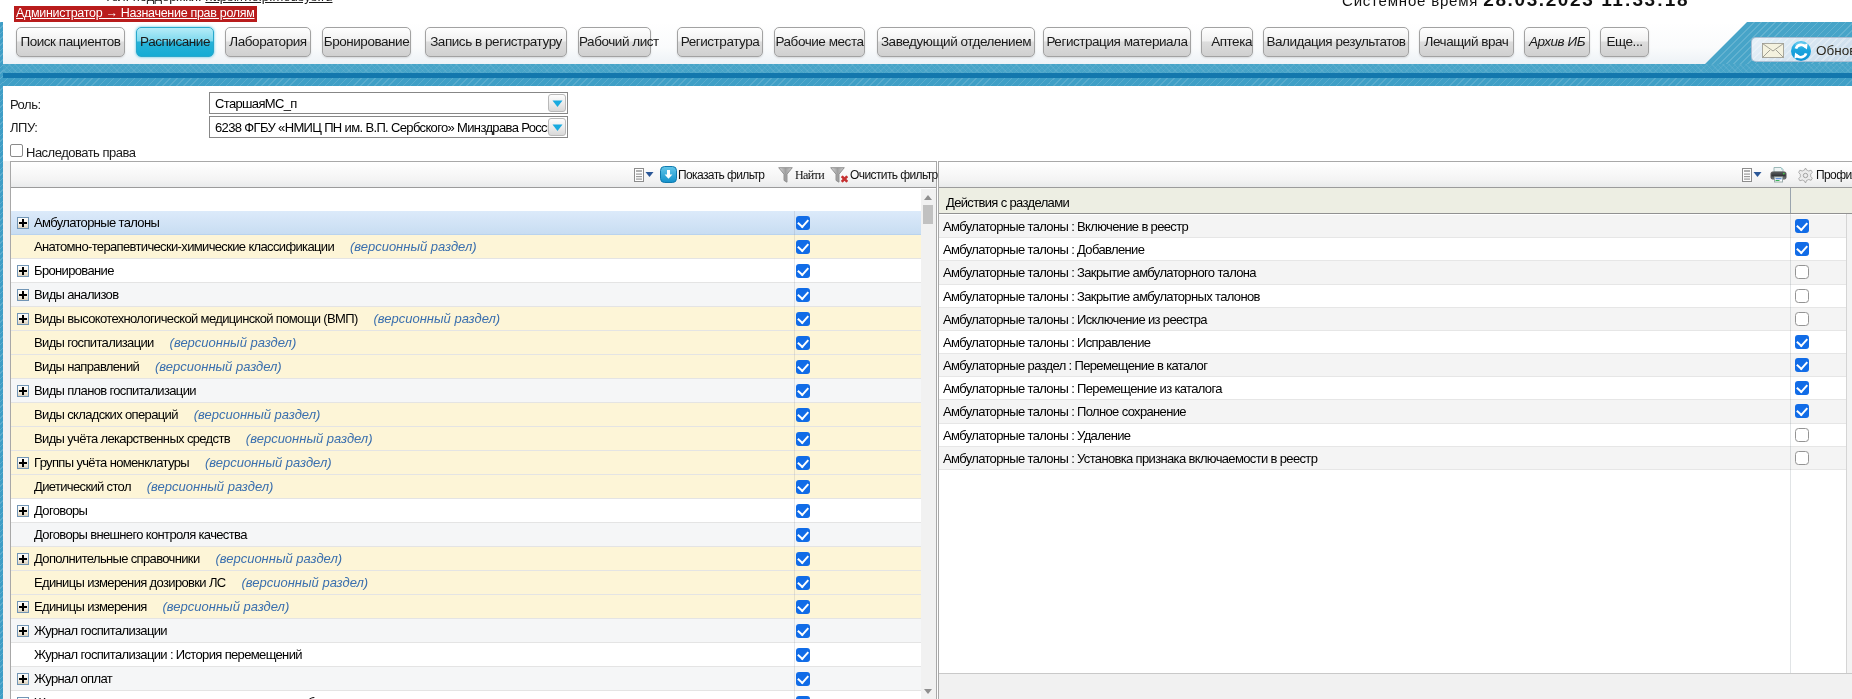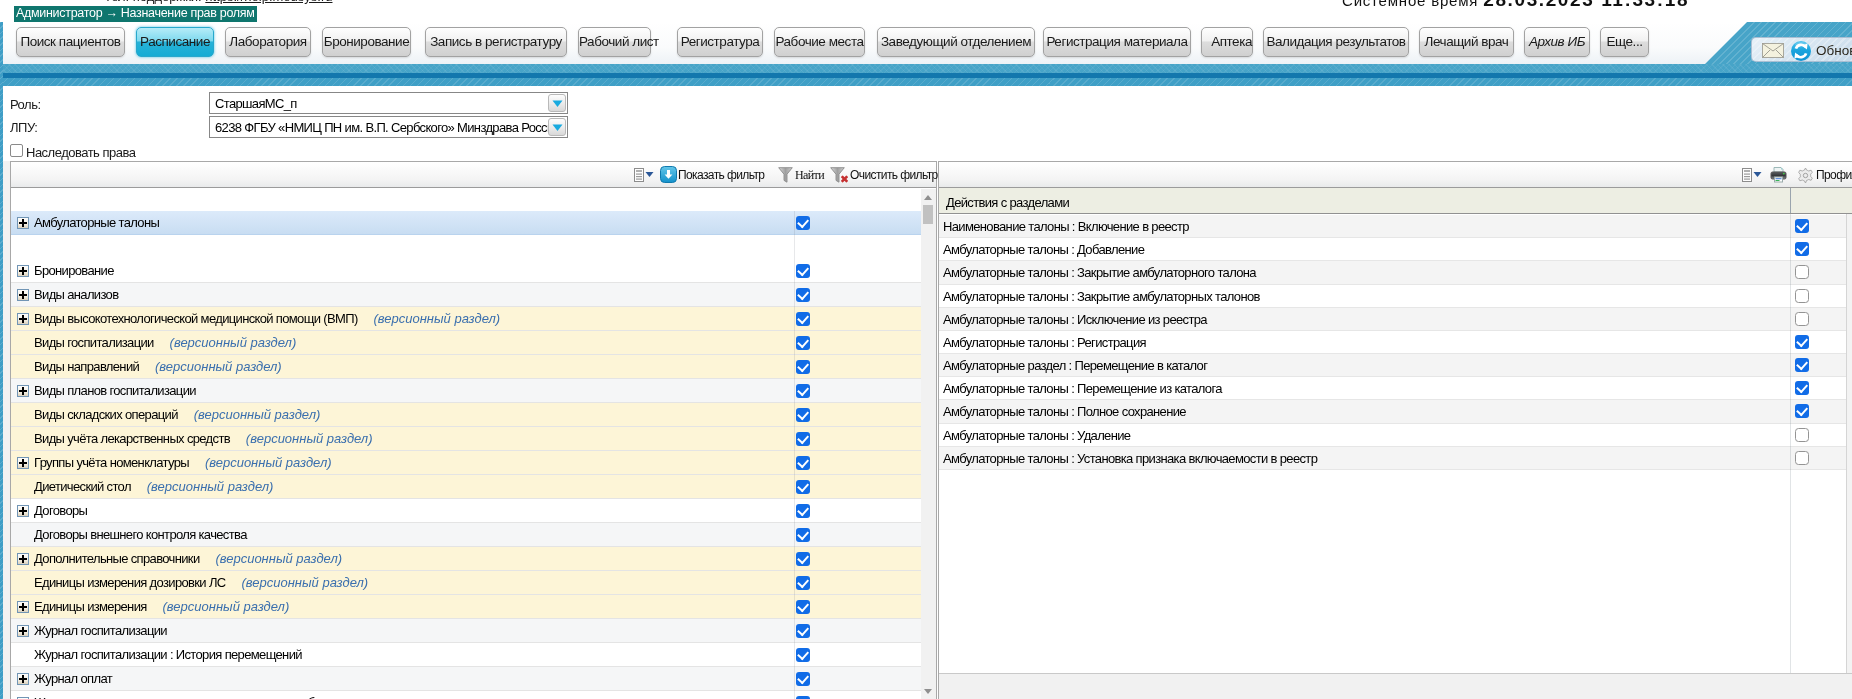--- a/index.html
+++ b/index.html
@@ -1,22 +1,22 @@
 <!DOCTYPE html>
 <html><head><meta charset="utf-8">
 <style>
   html,body{margin:0;padding:0;}
   body{width:1852px;height:699px;overflow:hidden;position:relative;
        font-family:"Liberation Sans",sans-serif;background:#fff;}
   .abs{position:absolute;}
   
   #topline1{top:-11px;left:104px;font-size:13px;color:#1a1a1a;white-space:nowrap;}
   #topline1 a{color:#1a1a1a;text-decoration:underline;}
-  #topline2{top:6px;left:14px;font-size:12.5px;letter-spacing:-0.3px;color:#fff;background:#0f766e;
-            padding:0 2px 1px 2px;line-height:14.5px;white-space:nowrap;}
+  #topline2{top:6px;left:14px;font-size:12.5px;letter-spacing:-0.3px;color:#fff;background:#b91c1c;
+            padding:0 2px 1px 2px;line-height:14.5px;white-space:nowrap;text-decoration:underline;}
   #systime{top:-11px;left:1342px;font-size:15px;letter-spacing:0.8px;color:#111;white-space:nowrap;}
   #systime b{font-size:19px;letter-spacing:1.6px;}
   
   #tabbar{top:22px;left:0;width:1852px;height:42px;
           background:linear-gradient(#ffffff, #fafbfc 60%, #edf2f6);}
   .tbtn{position:absolute;top:5px;height:30px;box-sizing:border-box;
         border:1px solid #a2a2a2;border-radius:5px;
         background:linear-gradient(#fefefe, #f1f1f1 46%, #dddddd 50%, #d0d0d0);
         font-size:13.5px;letter-spacing:-0.45px;color:#1a1a1a;text-align:center;line-height:28px;
         box-shadow:0 1px 2px rgba(0,0,0,0.12);white-space:nowrap;}
@@ -208,20 +208,24 @@
         </g>
       </svg>
       <div class="tool-label" style="left:839px;">Очистить фильтр</div>
     </div>
     <div id="lrows" style="position:absolute;left:0;top:49px;width:910px;height:489px;overflow:hidden;">
       <div class="lrow" style="top:0px;height:24px;background:linear-gradient(#dceafa,#c8ddf2);border-bottom:1px solid #b9d3ee;">
         <div class="plus"></div>
         <div class="nm">Амбулаторные талоны</div>
         <div class="cb on" style="left:785px;top:5px;"></div>
       </div>
+      <div class="lrow" style="top:24px;height:24px;background:#fdf5d7;">
+        <div class="nm">Анатомно-терапевтически-химические классификации&nbsp;&nbsp; <span class="vers">(версионный раздел)</span></div>
+        <div class="cb on" style="left:785px;top:5px;"></div>
+      </div>
       <div class="lrow" style="top:48px;height:24px;background:#fff;">
         <div class="plus"></div>
         <div class="nm">Бронирование</div>
         <div class="cb on" style="left:785px;top:5px;"></div>
       </div>
       <div class="lrow" style="top:72px;height:24px;background:#f5f6f7;">
         <div class="plus"></div>
         <div class="nm">Виды анализов</div>
         <div class="cb on" style="left:785px;top:5px;"></div>
       </div>
@@ -342,41 +346,41 @@
         <circle cx="8.5" cy="8.5" r="2.2" fill="none" stroke="#9a9a9a" stroke-width="0.9"></circle>
       </svg>
       <div class="tool-label" style="left:877px;">Профиль</div>
     </div>
     <div class="lheader" style="background:#edeee3;height:26px;">
       <div class="hdrtext" style="left:7px;top:7px;">Действия с разделами</div>
       <div style="position:absolute;left:851px;top:0;width:1px;height:25px;background:#9aa4ae;"></div>
     </div>
     <div id="rrows" style="position:absolute;left:0;top:53px;width:907px;height:450px;">
       <div class="rrow" style="top:0px;height:23px;background:#f4f4f4;">
-        <div class="nm">Наименование талоны : Включение в реестр</div>
+        <div class="nm">Амбулаторные талоны : Включение в реестр</div>
         <div class="cb on" style="left:856px;top:4px;"></div>
       </div>
       <div class="rrow" style="top:23px;height:23px;background:#fff;">
         <div class="nm">Амбулаторные талоны : Добавление</div>
         <div class="cb on" style="left:856px;top:4px;"></div>
       </div>
       <div class="rrow" style="top:46px;height:24px;background:#f4f4f4;">
         <div class="nm">Амбулаторные талоны : Закрытие амбулаторного талона</div>
         <div class="cb off" style="left:856px;top:4px;"></div>
       </div>
       <div class="rrow" style="top:70px;height:23px;background:#fff;">
         <div class="nm">Амбулаторные талоны : Закрытие амбулаторных талонов</div>
         <div class="cb off" style="left:856px;top:4px;"></div>
       </div>
       <div class="rrow" style="top:93px;height:23px;background:#f4f4f4;">
         <div class="nm">Амбулаторные талоны : Исключение из реестра</div>
         <div class="cb off" style="left:856px;top:4px;"></div>
       </div>
       <div class="rrow" style="top:116px;height:23px;background:#fff;">
-        <div class="nm">Амбулаторные талоны : Регистрация</div>
+        <div class="nm">Амбулаторные талоны : Исправление</div>
         <div class="cb on" style="left:856px;top:4px;"></div>
       </div>
       <div class="rrow" style="top:139px;height:23px;background:#f4f4f4;">
         <div class="nm">Амбулаторные раздел : Перемещение в каталог</div>
         <div class="cb on" style="left:856px;top:4px;"></div>
       </div>
       <div class="rrow" style="top:162px;height:23px;background:#fff;">
         <div class="nm">Амбулаторные талоны : Перемещение из каталога</div>
         <div class="cb on" style="left:856px;top:4px;"></div>
       </div>

